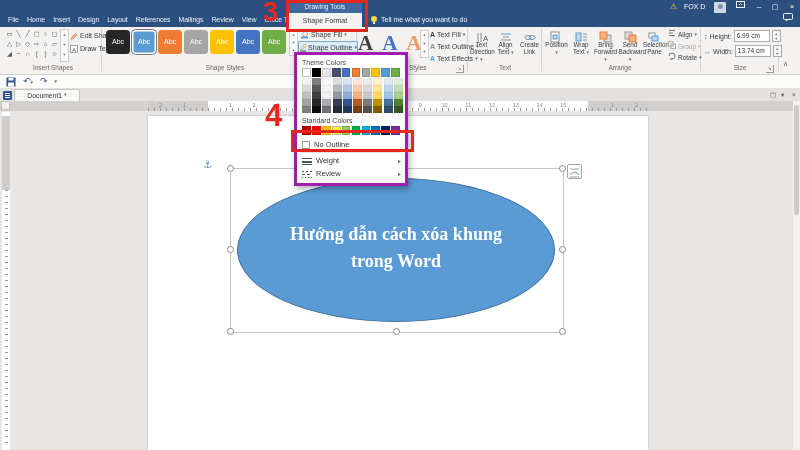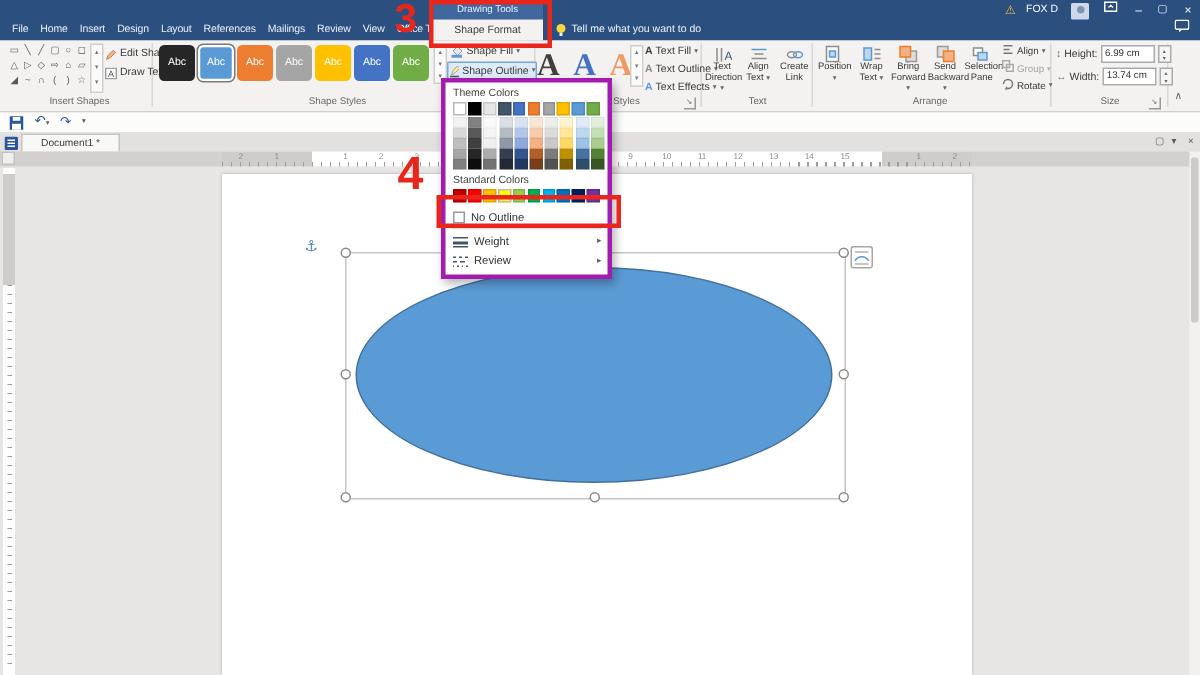--- a/index.html
+++ b/index.html
@@ -416,20 +416,22 @@
   <div id="vruler">
     <div class="marg"></div>
     <div class="ticks"></div>
   </div>
 
   <div id="page"></div>
   <div id="vscroll"></div>
   <div id="sel-rect"></div>
   <div id="ellipse" style="background: rgb(91, 155, 213); border-color: rgb(65, 113, 156);">
     <div id="ellipse-text">
+      <span style="display:block">Hướng dẫn cách xóa khung</span>
+      <span style="display:block">trong Word</span>
     </div>
   </div>
   <div id="handles">
       <div class="handle" style="left: 226.5px; top: 164.5px;"></div>
       <div class="handle" style="left: 392.5px; top: 164.5px;"></div>
       <div class="handle" style="left: 558.5px; top: 164.5px;"></div>
       <div class="handle" style="left: 226.5px; top: 246px;"></div>
       <div class="handle" style="left: 558.5px; top: 246px;"></div>
       <div class="handle" style="left: 226.5px; top: 327.5px;"></div>
       <div class="handle" style="left: 392.5px; top: 327.5px;"></div>

